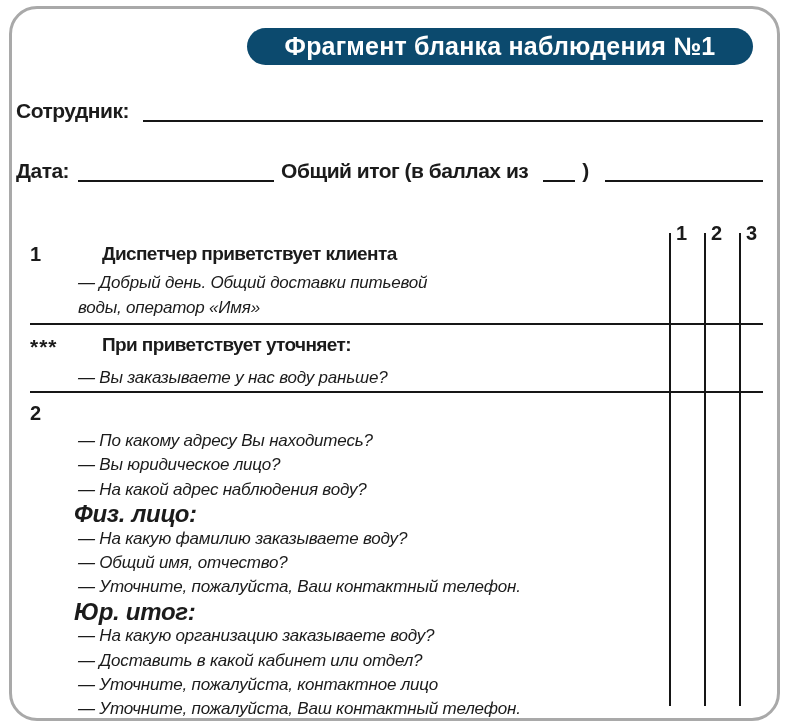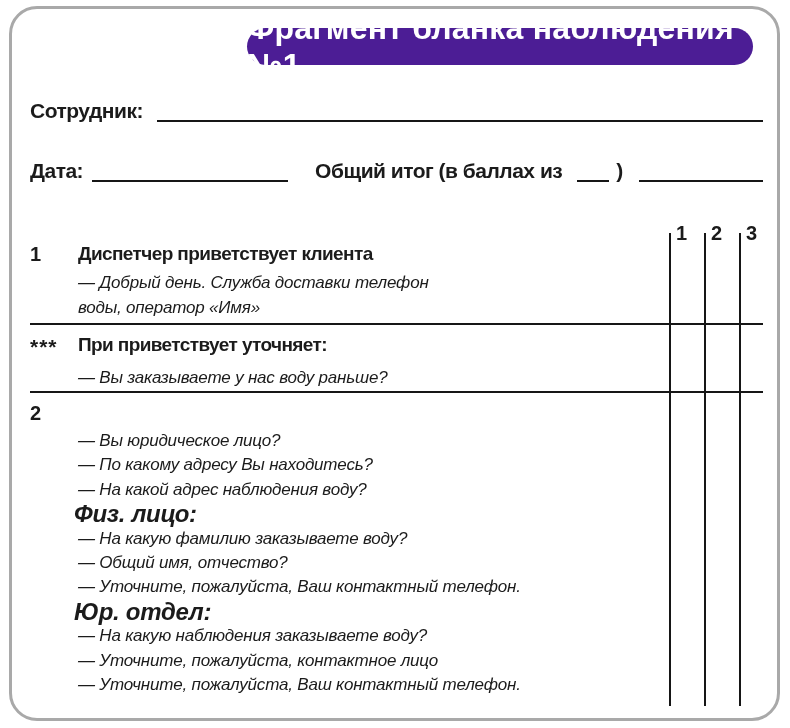--- a/index.html
+++ b/index.html
@@ -7,48 +7,48 @@
     position:relative; width:790px; height:728px; overflow:hidden;
     background:#ffffff; color:#1b1b1b;
     font-family:"Liberation Sans", sans-serif;
   }
   .frame {
     position:absolute; left:9px; top:6px; right:10px; bottom:7px;
     border:3px solid #a9a9a9; border-radius:28px;
   }
   .badge {
     position:absolute; left:247px; top:28px; width:506px; height:37px;
-    background:#4c1d95; border-radius:19px;
+    background:#0c4a6e; border-radius:19px;
     display:flex; align-items:center; justify-content:center;
-    color:#ffffff; font-weight:bold; font-size:32px; letter-spacing:0.2px;
+    color:#ffffff; font-weight:bold; font-size:25px; letter-spacing:0.2px;
   }
-  .row { position:absolute; left:30px; right:27px; display:flex; align-items:flex-end; }
+  .row { position:absolute; left:16px; right:27px; display:flex; align-items:flex-end; }
   .employee-row { top:96px; height:27px; }
   .date-row { top:156px; height:27px;align-items:flex-end; }
   .lbl { font-weight:bold; font-size:21px; letter-spacing:-0.5px; white-space:nowrap; line-height:1.15; }
   .uline { border-bottom:2.4px solid #161616; height:20px; margin-bottom:1px; }
   .flexline { flex:1 1 auto; }
   .employee-row .uline { margin-left:14px; }
   .u-date { width:196px; margin-left:9px; }
-  .total-lbl { margin-left:27px; }
+  .total-lbl { margin-left:7px; }
   .u-short { width:32px; margin-left:15px; }
   .paren { margin-left:7px; }
   .u-end { margin-left:16px; }
 
   .table { position:absolute; left:30px; top:226px; width:733px; height:484px; }
   .vline { position:absolute; top:7px; height:473px; width:2.4px; background:#161616; }
   .score-label { position:absolute; top:-1px; font-weight:bold; font-size:20px; letter-spacing:-0.5px; line-height:17px; }
   .sections { position:absolute; left:0; right:0; top:16px; }
   .section { padding:9px 0 1px; }
   .section.sec-1 { padding-top:1px; padding-bottom:3px; }
   .section + .section { border-top:2.6px solid #161616; }
   .sec-head { display:flex; align-items:flex-start; }
   .sec-num { flex:0 0 48px; font-weight:bold; font-size:20px; letter-spacing:-0.5px; line-height:22px; }
   .sec-num.stars { font-size:21px; letter-spacing:1px; line-height:26px; }
-  .sec-title { font-weight:bold; font-size:19px; letter-spacing:-0.6px; white-space:nowrap; line-height:22px; }
+  .sec-title { font-weight:bold; font-size:19px; letter-spacing:-0.6px; white-space:nowrap; line-height:22px;margin-left:24px; }
   .sec-body { margin-left:48px; margin-top:5px; font-style:italic; }
   .sec-1 .sec-body { max-width:358px; }
   .sec-1 .line, .sec-2 .line { line-height:25px; }
   .line { font-size:17px; line-height:24.4px; letter-spacing:-0.2px; }
   .line.subhead { font-weight:bold; font-size:24px; margin-left:-4px; letter-spacing:-0.3px; }
 </style>
 </head>
 <body>
 
 <div class="page">
@@ -73,46 +73,47 @@
   </div>
 
   <div class="table">
     <div class="sections">
         <div class="section sec-1">
           <div class="sec-head">
             <span class="sec-num">1</span>
             <span class="sec-title">Диспетчер приветствует клиента</span>
           </div>
           <div class="sec-body">
-            <div class="line quote">— Добрый день. Служба доставки телефон воды, оператор «Имя»</div>
+            <div class="line quote">— Добрый день. Общий доставки питьевой воды, оператор «Имя»</div>
           </div>
         </div>
         <div class="section sec-2">
           <div class="sec-head">
             <span class="sec-num stars">***</span>
             <span class="sec-title">При приветствует уточняет:</span>
           </div>
           <div class="sec-body">
             <div class="line quote">— Вы заказываете у нас воду раньше?</div>
           </div>
         </div>
         <div class="section sec-3">
           <div class="sec-head">
             <span class="sec-num">2</span>
           </div>
           <div class="sec-body">
+            <div class="line quote">— По какому адресу Вы находитесь?</div>
             <div class="line quote">— Вы юридическое лицо?</div>
-            <div class="line quote">— По какому адресу Вы находитесь?</div>
             <div class="line quote">— На какой адрес наблюдения воду?</div>
             <div class="line subhead">Физ. лицо:</div>
             <div class="line quote">— На какую фамилию заказываете воду?</div>
             <div class="line quote">— Общий имя, отчество?</div>
             <div class="line quote">— Уточните, пожалуйста, Ваш контактный телефон.</div>
-            <div class="line subhead">Юр. отдел:</div>
-            <div class="line quote">— На какую наблюдения заказываете воду?</div>
+            <div class="line subhead">Юр. итог:</div>
+            <div class="line quote">— На какую организацию заказываете воду?</div>
+            <div class="line quote">— Доставить в какой кабинет или отдел?</div>
             <div class="line quote">— Уточните, пожалуйста, контактное лицо</div>
             <div class="line quote">— Уточните, пожалуйста, Ваш контактный телефон.</div>
           </div>
         </div>
       </div>
   <div class="vline" style="left: 639px;"></div>
       <div class="score-label" style="left: 646px;">1</div>
       <div class="vline" style="left: 674px;"></div>
       <div class="score-label" style="left: 681px;">2</div>
       <div class="vline" style="left: 709px;"></div>

